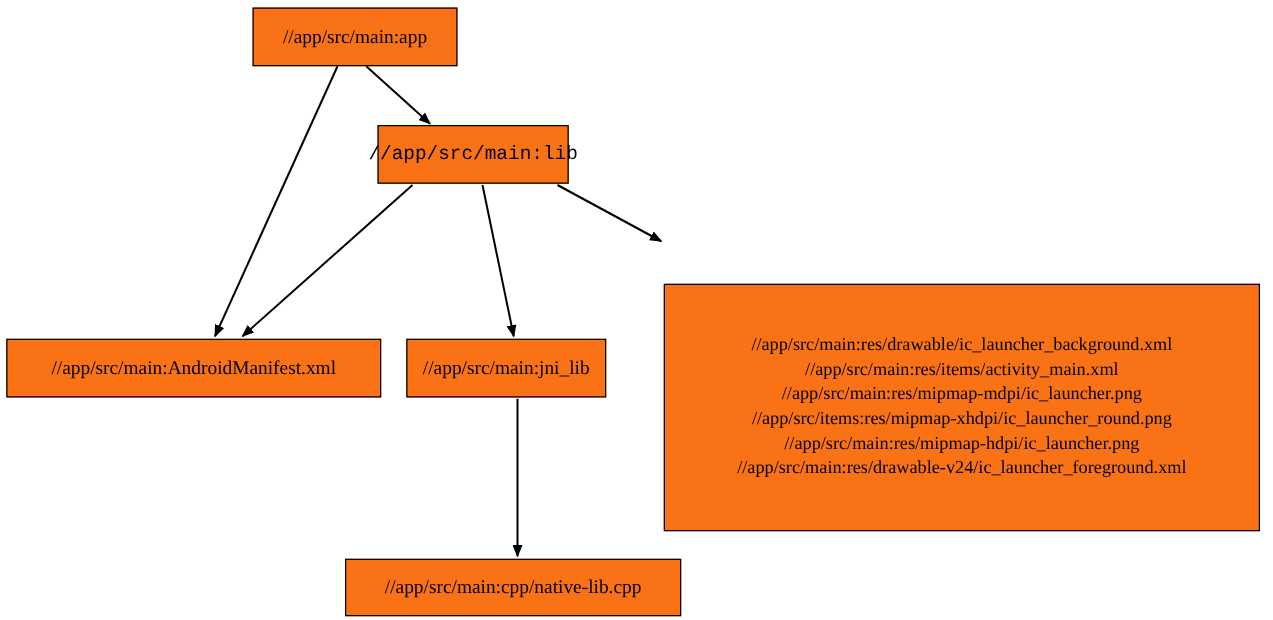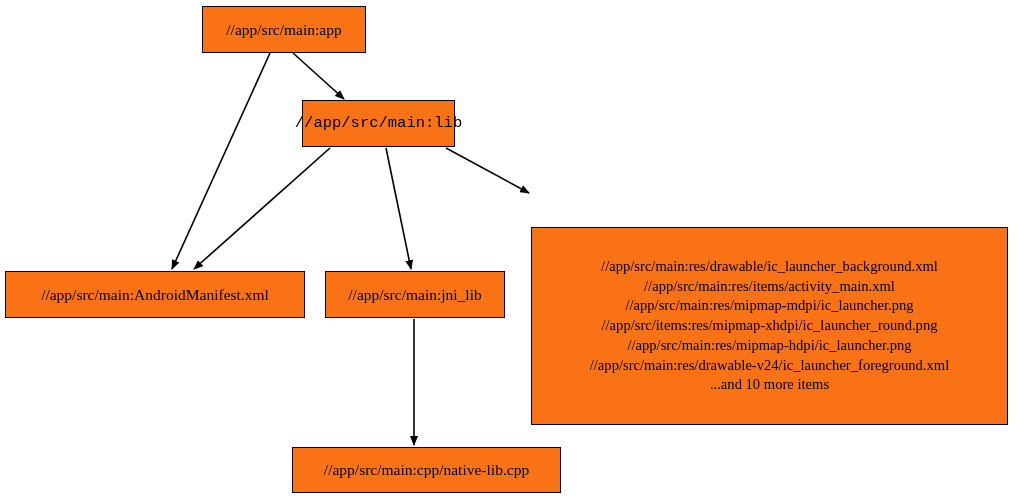--- a/index.html
+++ b/index.html
@@ -79,33 +79,32 @@
   </div>
 
   <div class="node" style="left: 302px; top: 100px; width: 153px; height: 47px; border-color: rgb(0, 0, 0); color: rgb(0, 0, 0); font-family: Liberation Mono, monospace;">
     <span class="node-label">//app/src/main:lib</span>
   </div>
 
   <div class="node" style="left: 5px; top: 271px; width: 300px; height: 47px; border-color: rgb(0, 0, 0); color: rgb(0, 0, 0);">
     <span class="node-label">//app/src/main:AndroidManifest.xml</span>
   </div>
 
-  <div class="node" style="left: 325px; top: 271px; width: 180px; height: 47px; border-color: rgb(0, 0, 0); color: rgb(0, 0, 0);">
+  <div class="node" style="left: 325px; top: 271px; width: 160px; height: 47px; border-color: rgb(0, 0, 0); color: rgb(0, 0, 0);">
     <span class="node-label">//app/src/main:jni_lib</span>
   </div>
 
-  <div class="node" style="left: 292px; top: 447px; width: 269px; height: 46px; border-color: rgb(0, 0, 0); color: rgb(0, 0, 0);">
+  <div class="node" style="left: 276px; top: 447px; width: 269px; height: 46px; border-color: rgb(0, 0, 0); color: rgb(0, 0, 0);">
     <span class="node-label">//app/src/main:cpp/native-lib.cpp</span>
   </div>
 
   <div class="node" id="resources-node" style="left: 531px; top: 195px; width: 477px; height: 198px; border-color: rgb(0, 0, 0); margin-top: 32px;">
     <span class="node-label node-multiline" id="resources-lines">
         <span class="ml-line">//app/src/main:res/drawable/ic_launcher_background.xml</span>
         <span class="ml-line">//app/src/main:res/items/activity_main.xml</span>
         <span class="ml-line">//app/src/main:res/mipmap-mdpi/ic_launcher.png</span>
         <span class="ml-line">//app/src/items:res/mipmap-xhdpi/ic_launcher_round.png</span>
         <span class="ml-line">//app/src/main:res/mipmap-hdpi/ic_launcher.png</span>
         <span class="ml-line">//app/src/main:res/drawable-v24/ic_launcher_foreground.xml</span>
-        <span class="ml-line">...and 10 more items</span>
       </span>
   </div>
 
 </div>
 
 </body></html>

